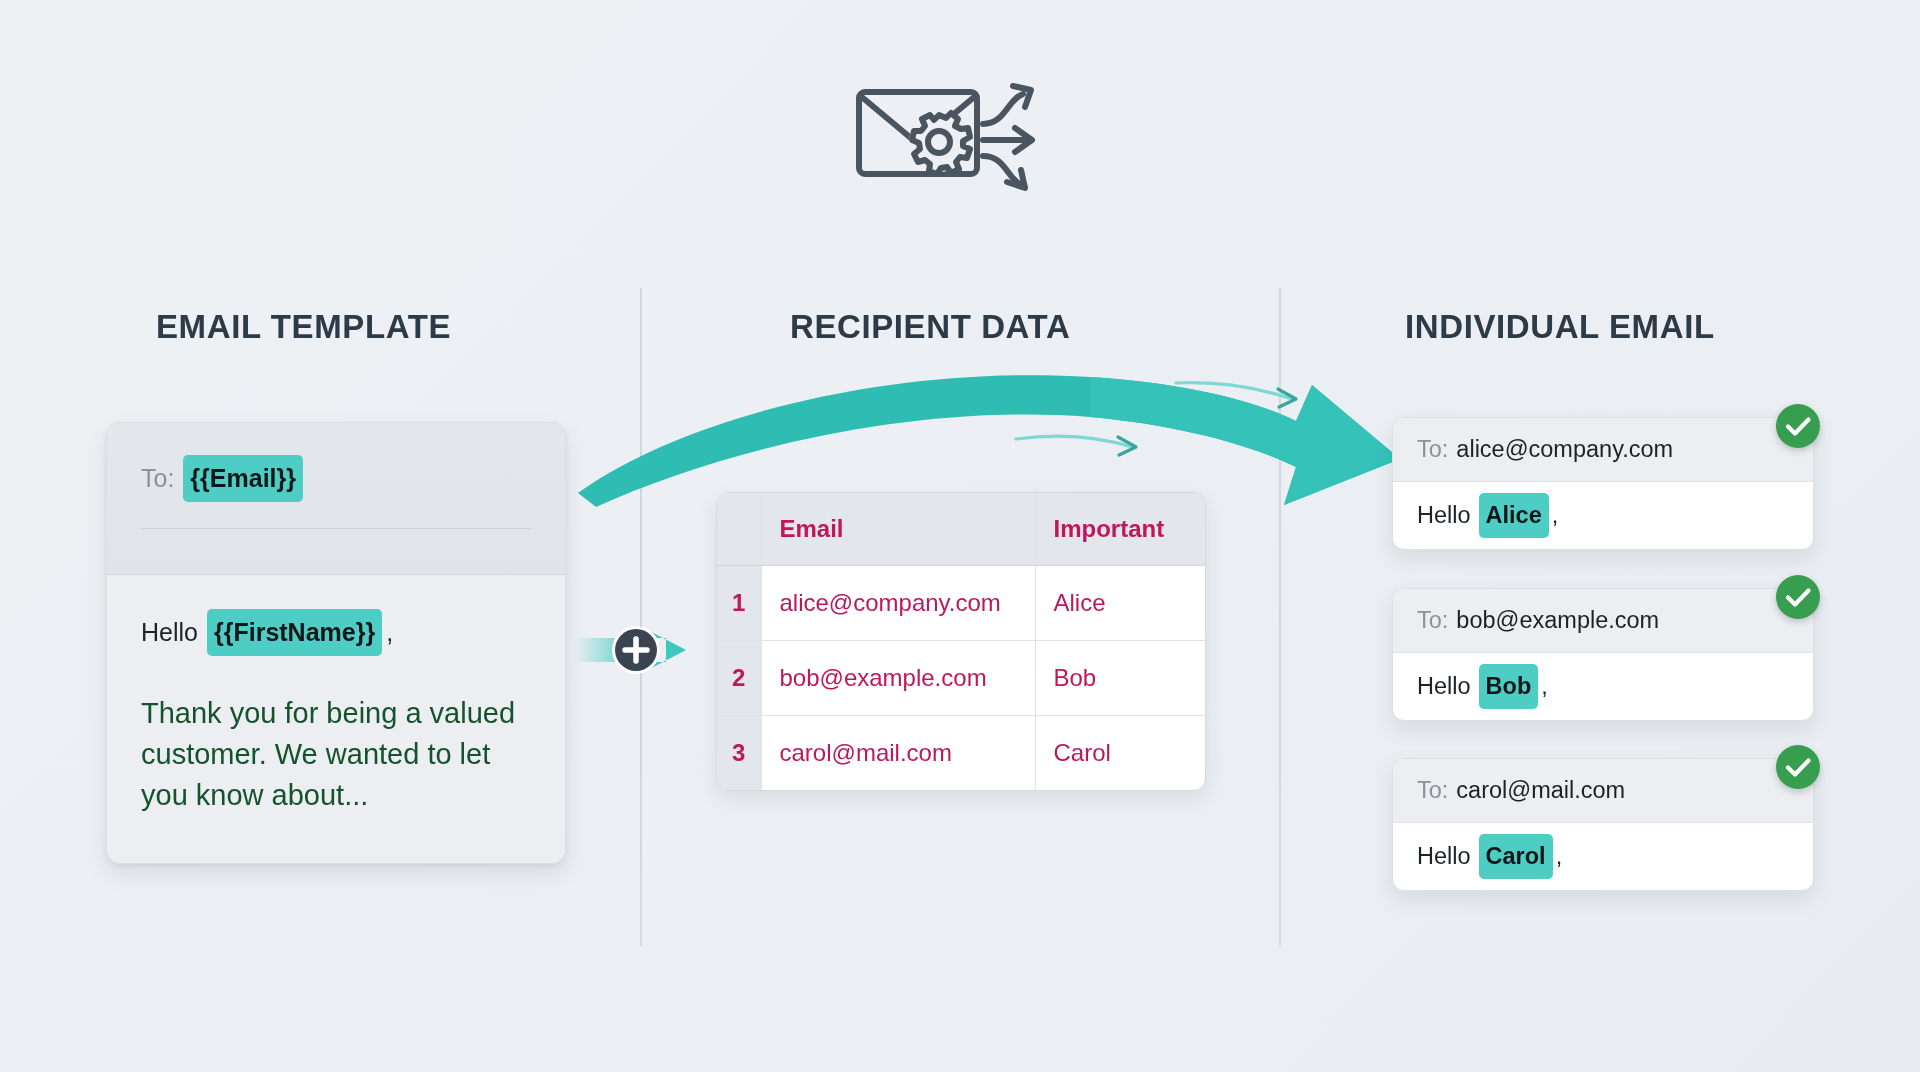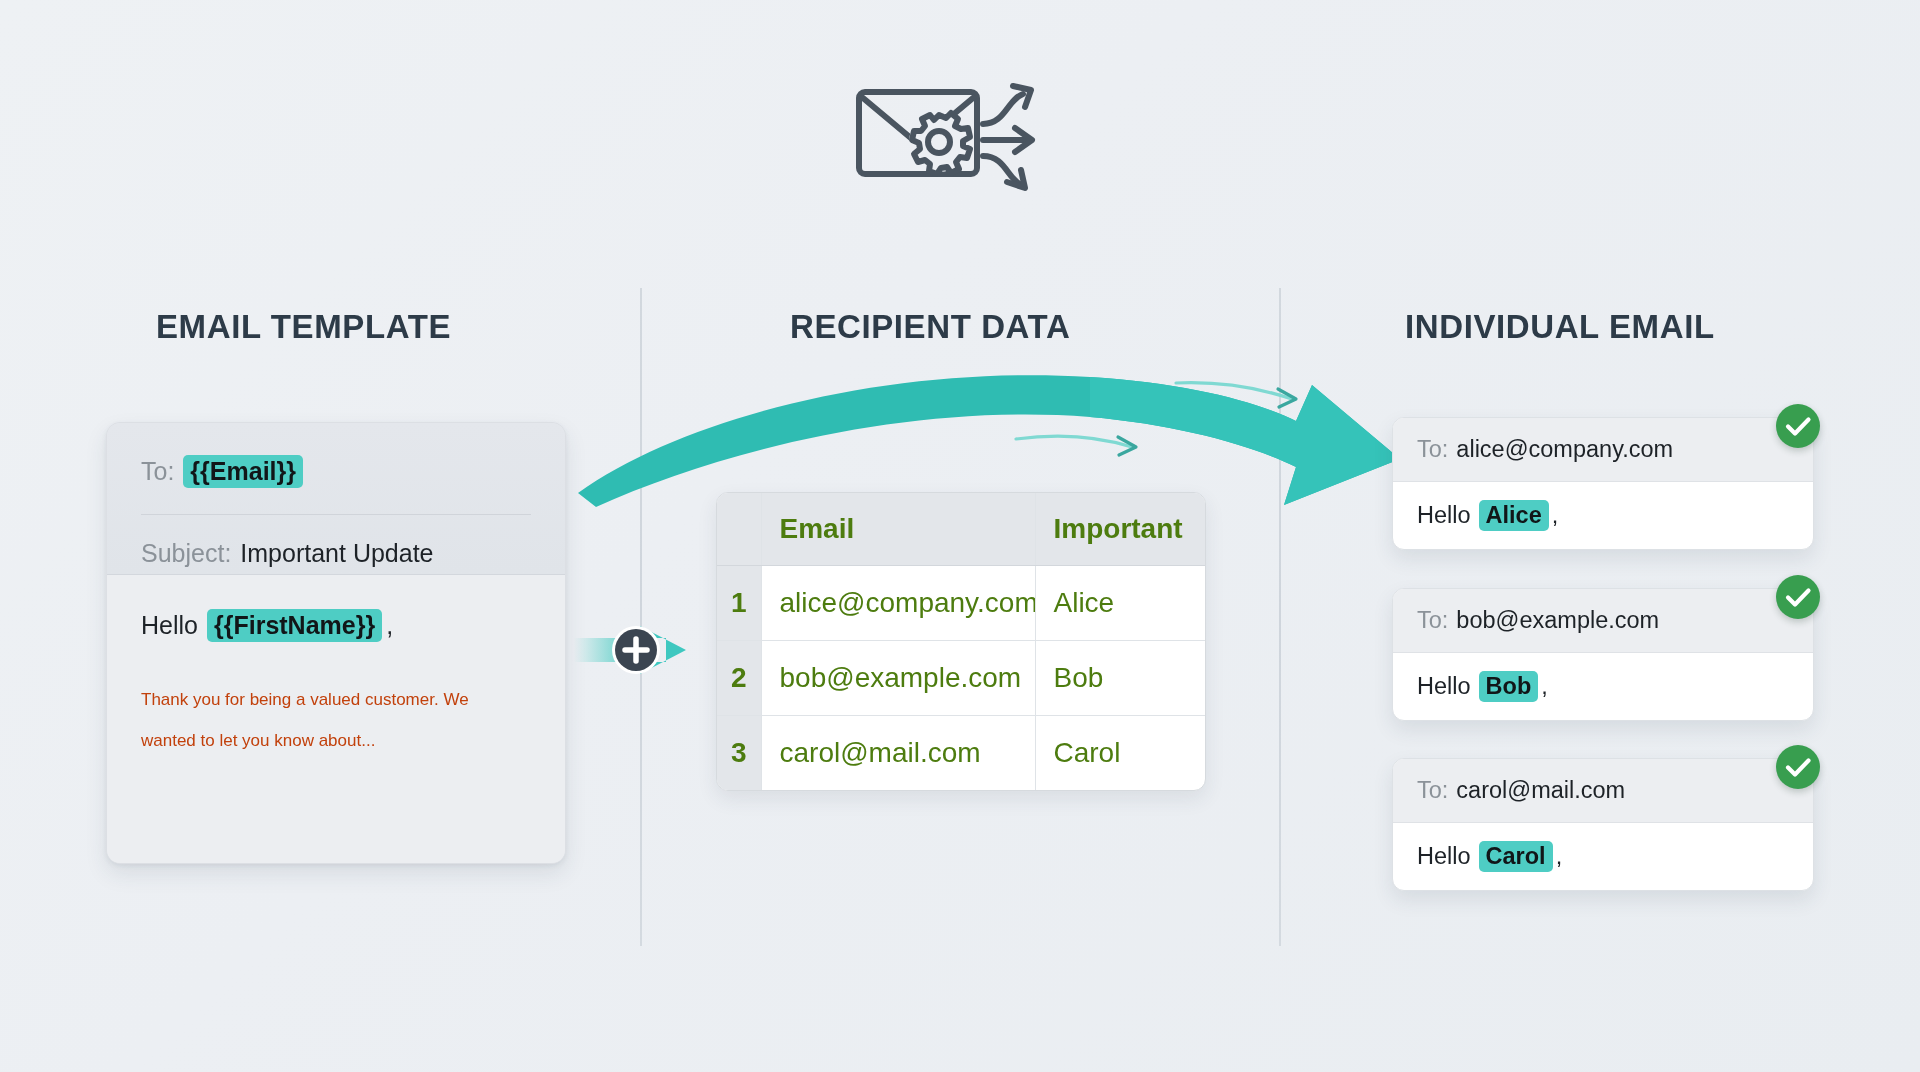--- a/index.html
+++ b/index.html
@@ -91,36 +91,36 @@
     height: 1px;
     background: #d0d4da;
     margin: 26px 0 24px 0;
   }
   .tag {
     display: inline-block;
     background: #4ecdc4;
     color: #111618;
     font-weight: bold;
     border-radius: 5px;
-    padding: 2px 7px;
+    padding: 9px 7px;
   }
   #greeting-row {
     font-size: 25px;
     color: #1d2227;
     display: flex;
     align-items: center;
     white-space: nowrap;
   }
   #greeting-hello { margin-right: 9px; }
   #greeting-comma { margin-left: 4px; }
   #template-paragraph {
     margin-top: 37px;
-    font-size: 17px;
+    font-size: 29px;
     line-height: 41px;
-    color: #c2410c;
+    color: #14532d;
     max-width: 380px;
   }
 
   
   #connector {
     position: absolute;
     left: 574px;
     top: 608px;
     width: 140px;
     height: 84px;
@@ -140,22 +140,22 @@
     border-collapse: collapse;
     table-layout: fixed;
   }
   #recipient-table table {
     width: 100%;
     border-collapse: collapse;
     table-layout: fixed;
   }
   #recipient-table th, #recipient-table td {
     text-align: left;
-    font-size: 28px;
-    color: #4d7c0f;
+    font-size: 24px;
+    color: #be185d;
     padding: 0 0 0 18px;
     height: 75px;
     box-sizing: border-box;
     border-bottom: 1px solid #dfe3e7;
     white-space: nowrap;
     overflow: hidden;
   }
   #recipient-table thead th {
     background: #e3e6ea;
     font-weight: bold;
@@ -263,24 +263,20 @@
 <div class="divider" id="divider-left"></div>
 <div class="divider" id="divider-right"></div>
 
 <div id="template-card">
   <div id="template-head">
     <div class="field-row">
       <span class="field-label">To:</span>
       <span class="tag">{{Email}}</span>
     </div>
     <div id="template-rule"></div>
-    <div class="field-row">
-      <span class="field-label">Subject:</span>
-      <span>Important Update</span>
-    </div>
   </div>
   <div id="template-body">
     <div id="greeting-row">
       <span id="greeting-hello">Hello</span>
       <span class="tag">{{FirstName}}</span>
       <span id="greeting-comma">,</span>
     </div>
     <div id="template-paragraph">Thank you for being a valued customer. We wanted to let you know about...</div>
   </div>
 </div>

